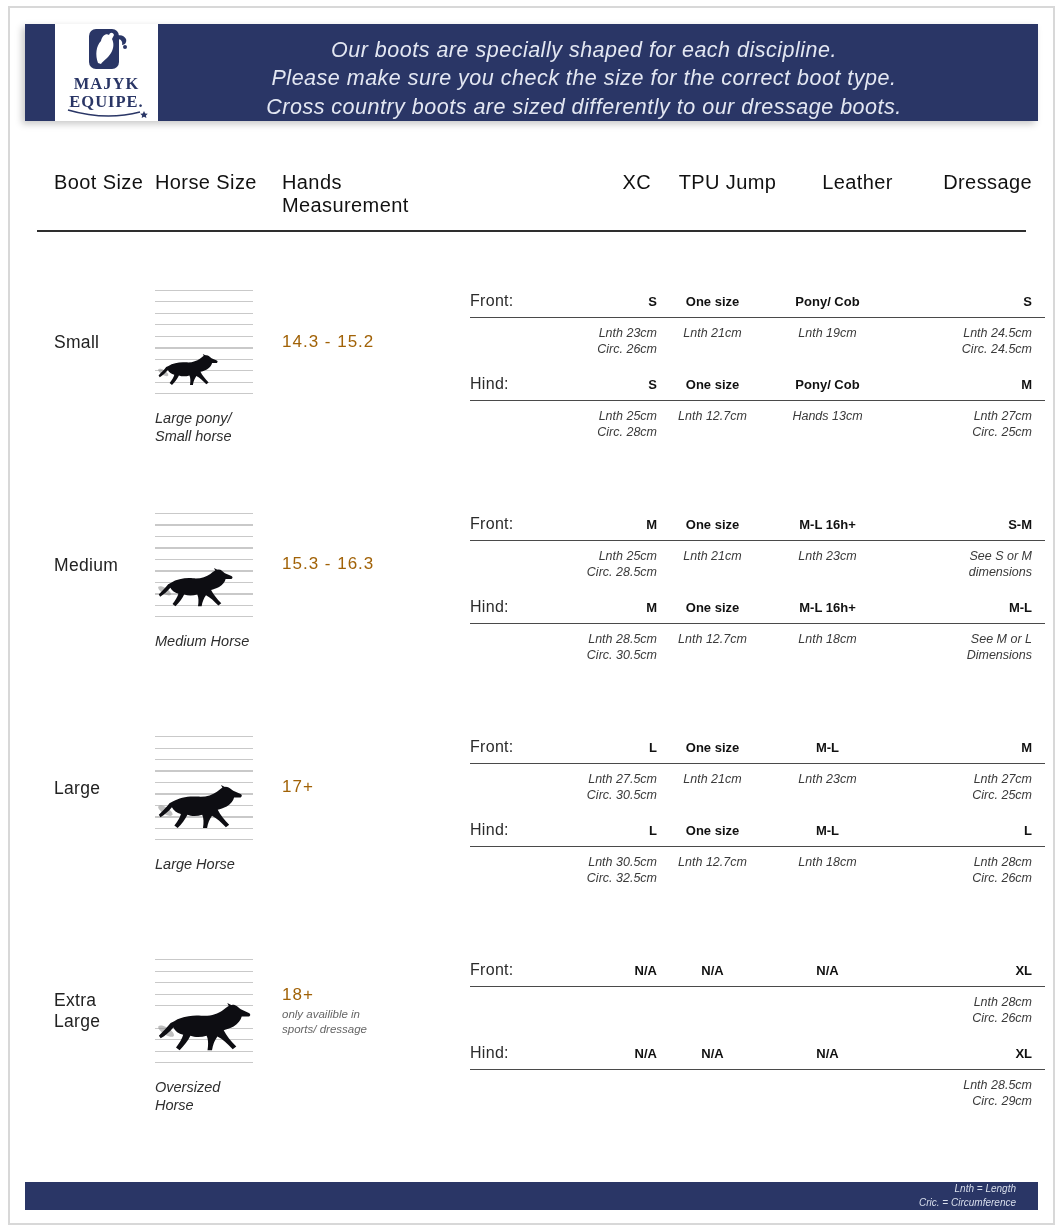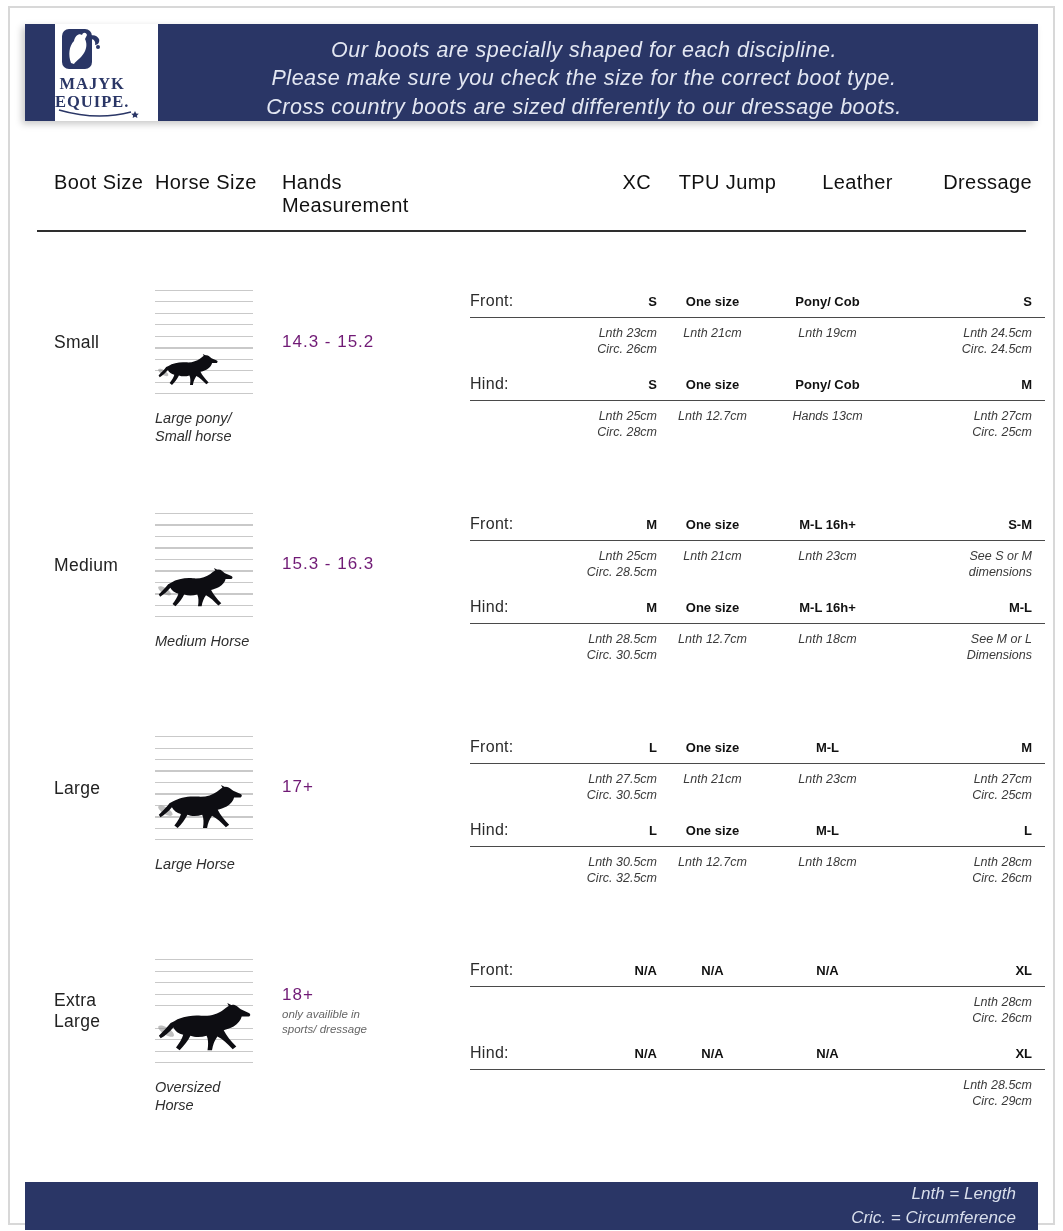--- a/index.html
+++ b/index.html
@@ -7,21 +7,21 @@
               font-family:"Liberation Sans", sans-serif; color:#222; }
   .pre { white-space:pre-line; }
 
   .card { position:absolute; left:8px; top:6px; width:1047px; height:1219px;
           border:2px solid #d8d8d8; background:#fff; display:flex; flex-direction:column; }
 
   
   .band-top { margin:16px 15px 0 15px; height:142px; background:#2a3666;
               box-shadow:-3px 3px 7px rgba(0,0,0,.22); display:flex; align-items:center; }
   .logo-box { width:103px; height:97px; background:#fff; margin-left:30px; flex:none;
-              display:flex; flex-direction:column; align-items:flex-start; justify-content:center; padding-top:2px; }
+              display:flex; flex-direction:column; align-items:center; justify-content:center; padding-top:2px; }
   .logo-mark { width:50px; height:46px; }
   .logo-name { font-family:"Liberation Serif", serif; font-weight:bold; color:#2a3666;
                font-size:16.5px; letter-spacing:1px; line-height:1.08; text-align:center; margin-top:2px; }
   .logo-swoosh { width:86px; height:12px; margin-top:-3px; }
   .band-msg { flex:1; text-align:center; padding:0 36px 0 8px; color:#e3e7f2;
               font-style:italic; font-size:21.5px; line-height:1.32; letter-spacing:.5px;margin-top:12px; }
 
   
   .inner { margin:0 27px; }
   .leftgrid { width:433px; display:grid; grid-template-columns:118px 127px 188px; flex:none; }
@@ -44,40 +44,40 @@
   .ladder { position:relative; width:98px; height:104px;
             background:repeating-linear-gradient(to bottom,#c9c9c9 0 1px, transparent 1px 11.5px); }
   .horse-svg { position:absolute; bottom:2px; left:3px; }
   .sz-0 { width:64px; height:38px; }
   .sz-1 { width:80px; height:47px; }
   .sz-2 { width:90px; height:53px; }
   .sz-3 { width:99px; height:58px; }
   .caption { margin-top:15px; font-style:italic; font-size:14.5px; color:#2e2e2e; line-height:1.25; }
 
   .hands-cell { height:104px; display:flex; flex-direction:column; justify-content:center; }
-  .hands-val { font-size:17px; color:#701a75; letter-spacing:1px; }
+  .hands-val { font-size:17px; color:#a16207; letter-spacing:1px; }
   .hands-note { font-size:11.5px; font-style:italic; color:#666; line-height:1.3; margin-top:2px; }
 
   .data-cell { padding-top:2px; }
   .subrow { margin-bottom:17px; }
   .size-line { align-items:baseline; padding-bottom:7px; border-bottom:1.5px solid #4a4a4a; }
   .lbl { font-size:16px; color:#2b2b2b; letter-spacing:.3px; }
   .val { font-weight:bold; font-size:13px; color:#111; }
   .v-xc  { text-align:right; padding-right:8px; }
   .v-tpu { text-align:center; padding-right:30px; }
   .v-lea { text-align:center; padding-right:60px; }
   .v-dre { text-align:right; padding-right:13px; }
   .dim-line { padding-top:7px; }
   .dim { font-style:italic; font-size:12.5px; color:#3a3a3a; line-height:1.3; }
 
   
   .band-bottom { margin:0 15px 16px 15px; height:60px; background:#2a3666;
                  display:flex; flex-direction:column; justify-content:center;
                  align-items:flex-end; padding-right:22px; margin-top:auto; }
-  .band-bottom .note { color:#d9dfec; font-style:italic; font-size:17px;
+  .band-bottom .note { color:#d9dfec; font-style:italic; font-size:10px;
                        line-height:1.4; text-align:right; }
 </style>
 </head>
 <body>
 
 <svg width="0" height="0" style="position:absolute">
   <defs>
     <symbol id="horse-sil" viewBox="0 0 110 64" preserveAspectRatio="none">
       <ellipse cx="9" cy="31" rx="10" ry="4" fill="#8a8a8a" opacity="0.55" transform="rotate(32 9 31)"></ellipse>
       <path fill="#0d0d12" d="M18 20 C26 15 38 13 48 14 C58 15 66 12 72 8 C76 5 79 2 83 2 C87 2 89 5 92 7 L101 11 C103 12 103 14 101 15 L93 15 C92 19 89 23 84 26 C80 28 76 29 73 30 C76 36 81 42 87 48 L83 51 C77 45 72 40 66 37 C63 41 61 46 60 52 L55 52 C56 46 56 40 54 36 C48 38 41 38 36 36 C33 42 29 47 24 52 L20 49 C24 44 27 39 28 35 C23 34 19 31 17 27 C13 32 8 36 3 39 L1 36 C6 31 11 26 14 22 Z"></path>

